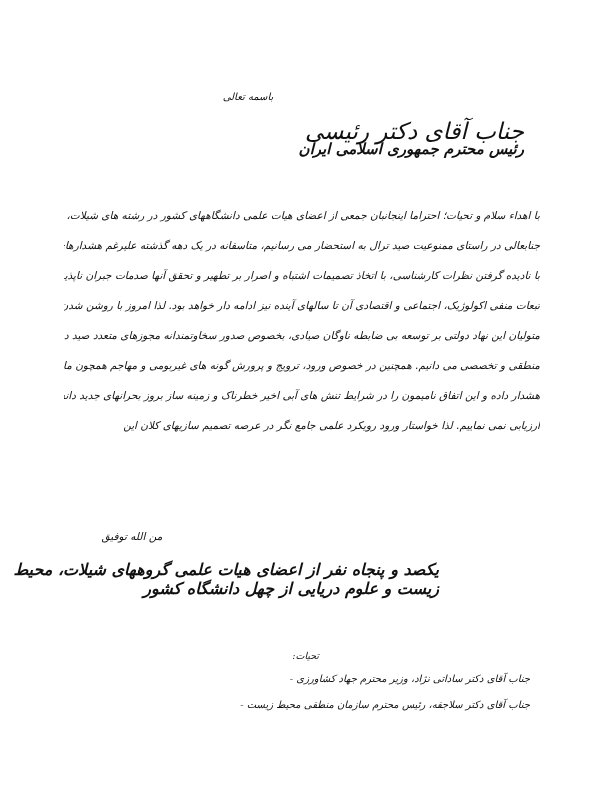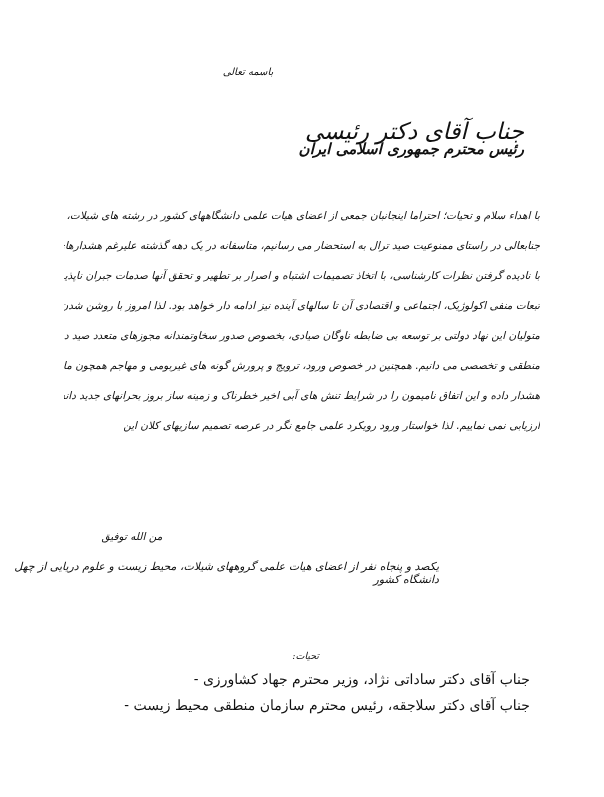--- a/index.html
+++ b/index.html
@@ -1,32 +1,32 @@
 <!DOCTYPE html>
 <html><head>
 <meta charset="utf-8">
 <style>
   html, body { margin: 0; padding: 0; background: #ffffff; }
   body { width: 604px; height: 797px; position: relative; overflow: hidden;
          font-family: "DejaVu Serif", serif; color: #111111; }
   .page { position: absolute; inset: 0; direction: rtl; }
-  .invocation { position: absolute; top: 66px; left: 0; width: 496px; text-align: center;
+  .invocation { position: absolute; top: 91px; left: 0; width: 496px; text-align: center;
                 font-size: 10px; font-style: italic; }
   .addressee { position: absolute; top: 118px; right: 80px; font-size: 23px; font-weight: normal; font-style: italic; }
   .title { position: absolute; top: 140px; right: 80px; font-size: 15px; font-weight: bold; font-style: italic; }
   .body { position: absolute; top: 200px; right: 64px; width: 476px; }
   .line { display: block; height: 30px; line-height: 30px; font-size: 10.5px; font-style: italic;
           text-align: justify; text-align-last: justify; white-space: nowrap; overflow: hidden; }
   .line.last { text-align-last: right; width: 420px; margin-right: 0; }
   .closing { position: absolute; top: 530px; left: 0; width: 604px; text-align: center;
              font-size: 10.5px; font-style: italic; margin-left: -170px; }
-  .signature { position: absolute; top: 560px; right: 165px; font-size: 11px; font-weight: normal; font-style: italic; }
+  .signature { position: absolute; top: 560px; right: 165px; font-size: 16px; font-weight: bold; font-style: italic; }
   .cc-label { position: absolute; top: 650px; right: 285px; font-size: 9.5px; font-style: italic; }
   .cc-list { position: absolute; top: 666px; right: 60px; margin: 0; padding: 0; list-style: none; }
-  .cc-item { height: 26px; line-height: 26px; font-size: 14px; }
+  .cc-item { height: 26px; line-height: 26px; font-size: 10px; font-style: italic; }
   .cc-dash { display: inline-block; width: 40px; text-align: right; }
   .cc-text { display: inline-block; margin-right: 14px; }
 </style>
 </head>
 <body>
 
 <div class="page">
   <div class="invocation">باسمه تعالی</div>
   <div class="addressee">جناب آقای دکتر رئیسی</div>
   <div class="title">رئیس محترم جمهوری اسلامی ایران</div>

